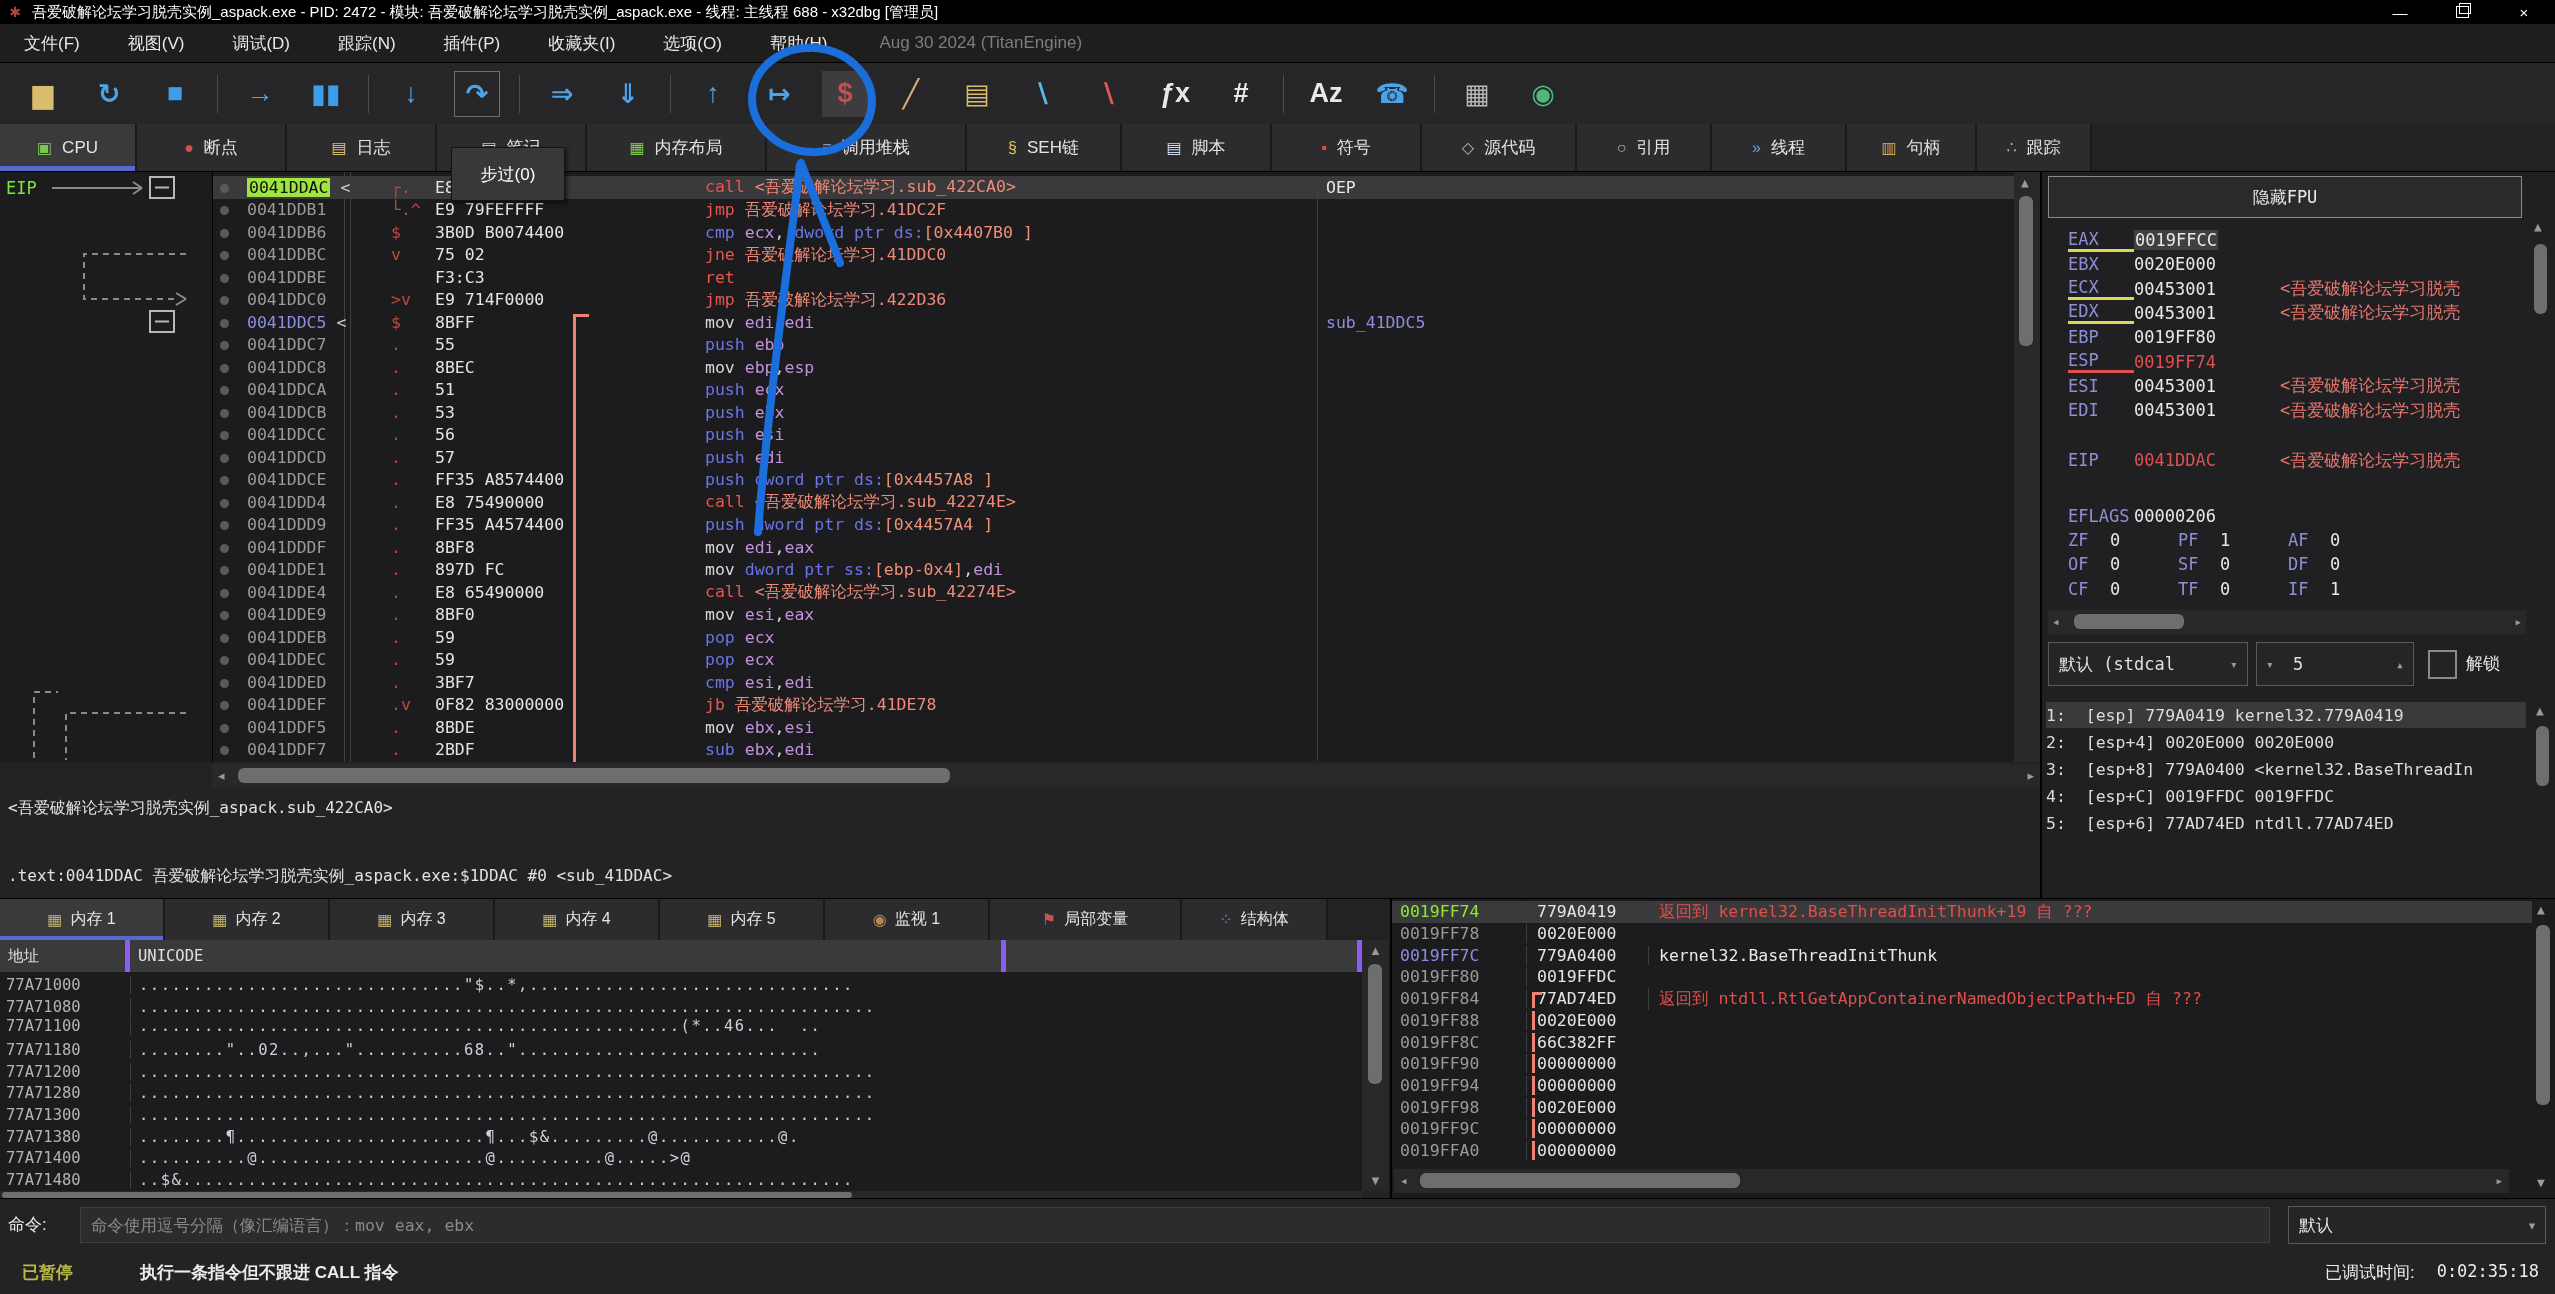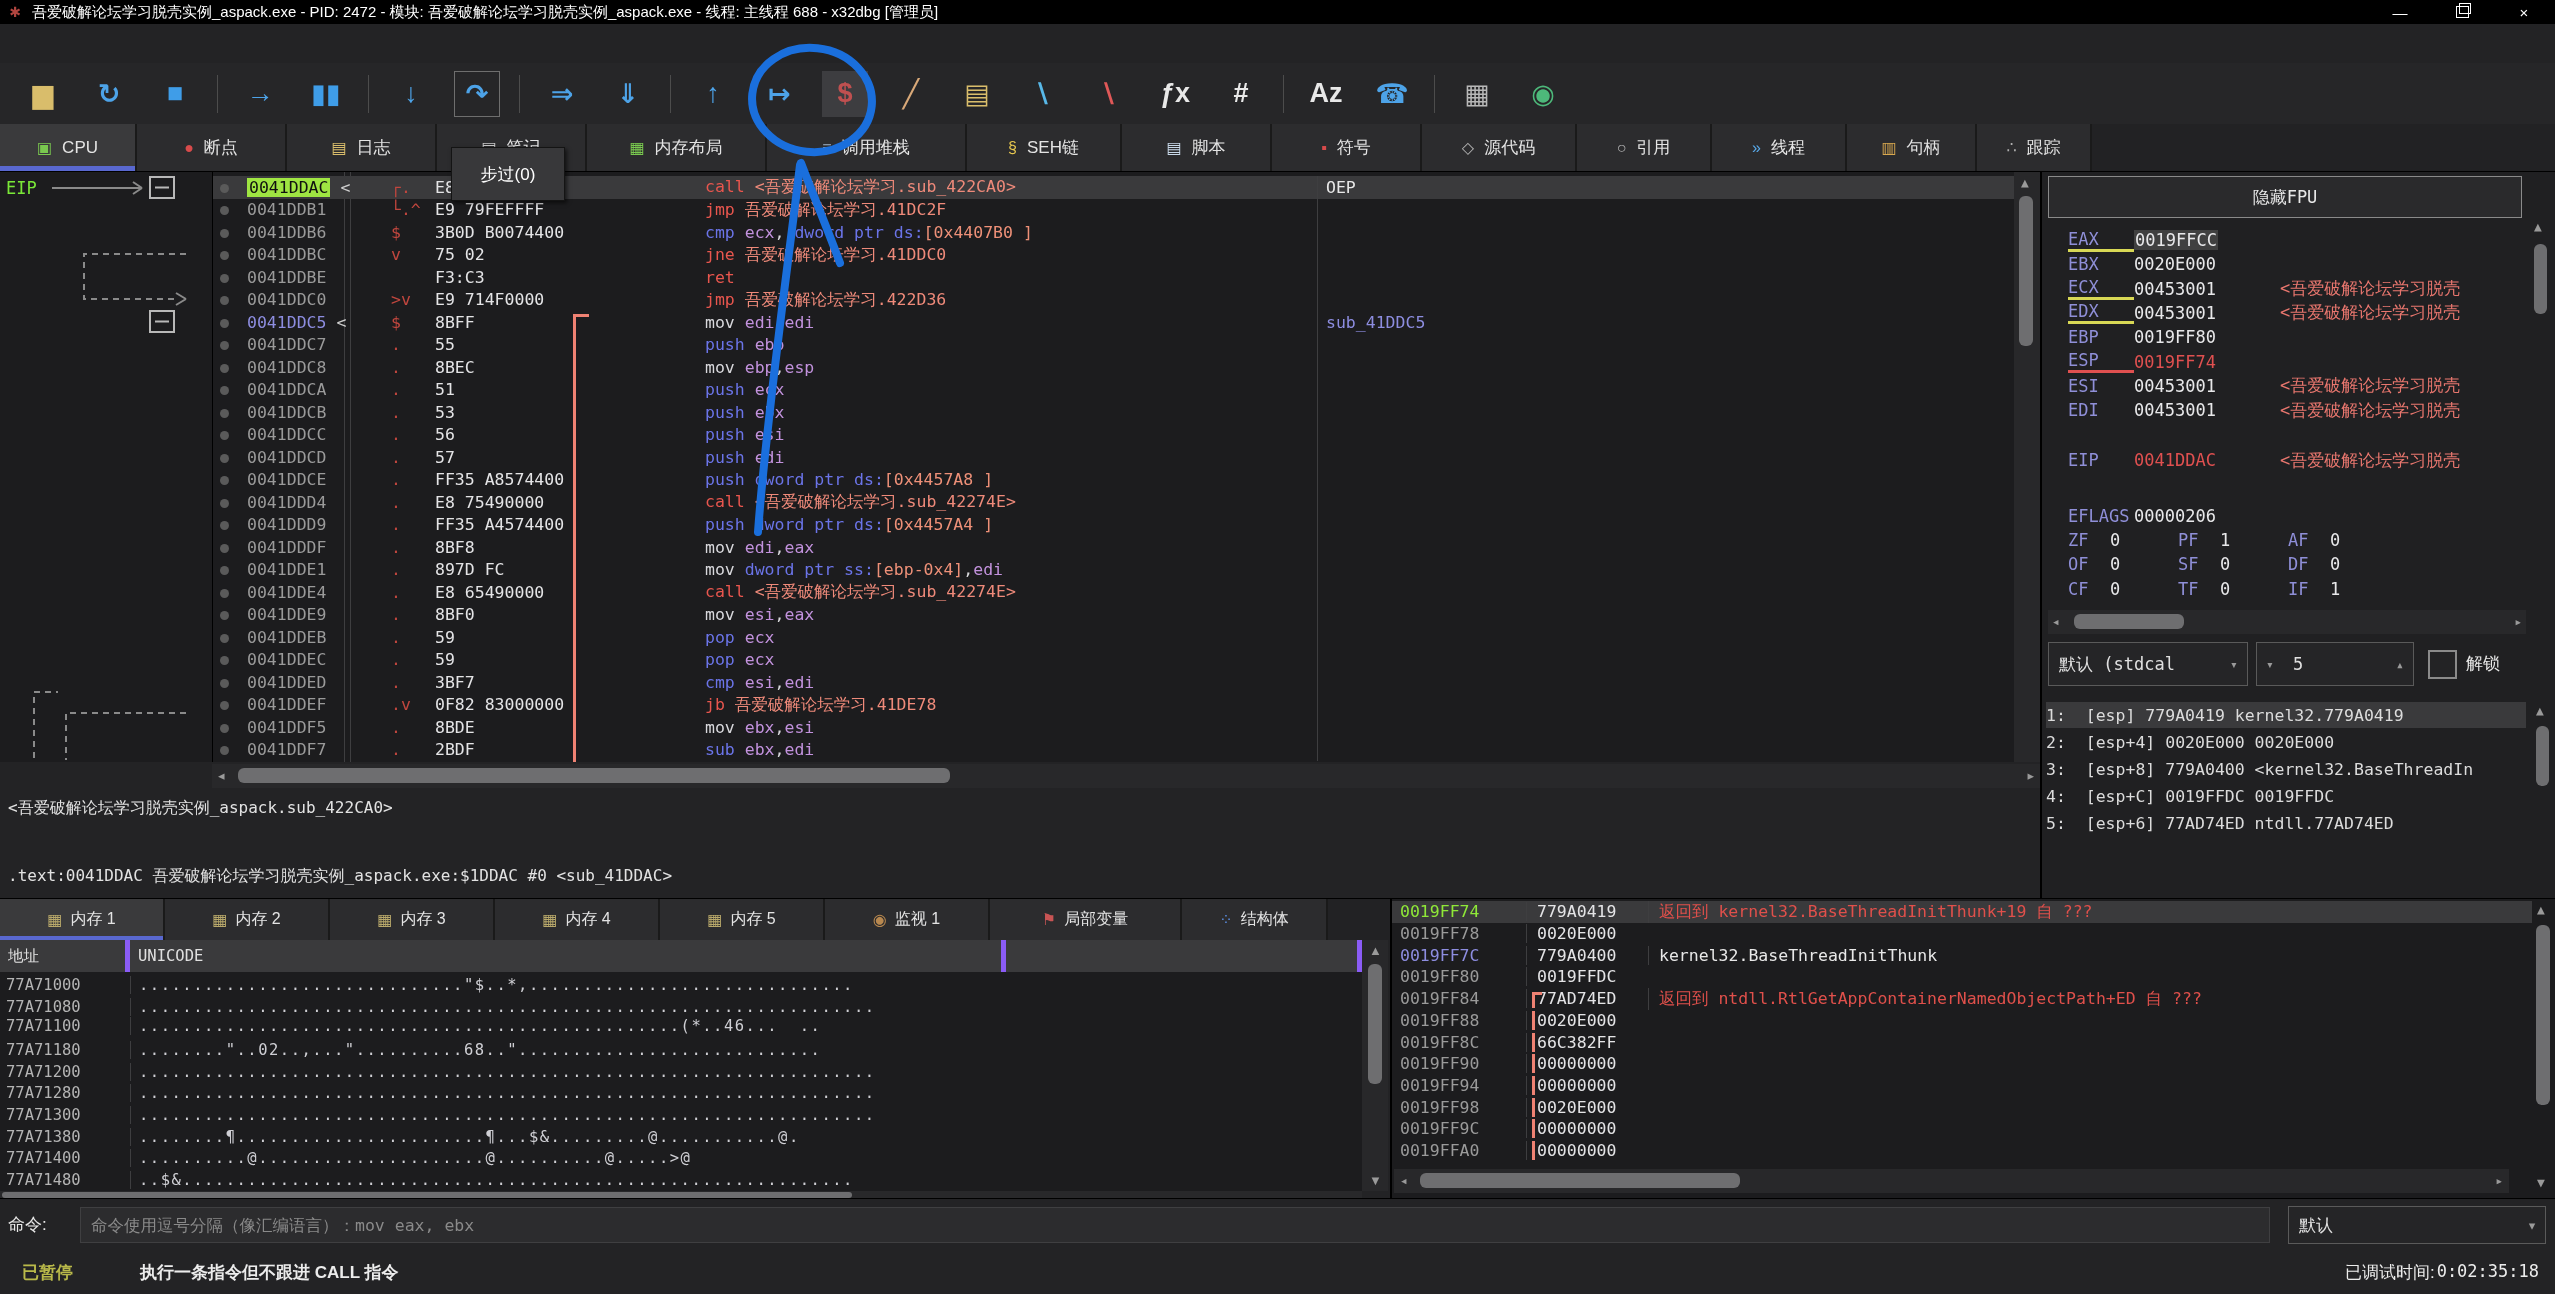--- a/index.html
+++ b/index.html
@@ -106,21 +106,21 @@
   .scmt.red{color:#e0504b;}
   
   #cmdbar{position:absolute;left:0;top:1198px;width:2555px;height:54px;background:#232325;border-top:1px solid #000;box-sizing:border-box;}
   #cmdlabel{position:absolute;left:8px;top:14px;color:#e8e8e8;}
   #cmdinput{position:absolute;left:80px;top:8px;width:2190px;height:36px;background:#2c2c2e;border:1px solid #3f3f41;
             color:#dddddd;font-size:16.5px;padding:0 10px;box-sizing:border-box;outline:none;}
   #cmdinput::placeholder{color:#8a8a8a;}
   #statusbar{position:absolute;left:0;top:1252px;width:2555px;height:42px;background:#232325;}
   #status-state{position:absolute;left:22px;top:9px;color:#b9b94a;font-weight:bold;}
   #status-msg{position:absolute;left:140px;top:9px;color:#ececec;font-weight:bold;}
-  #status-time{position:absolute;right:16px;top:9px;color:#ececec;display:flex;gap:2px;}
+  #status-time{position:absolute;right:16px;top:9px;color:#ececec;display:flex;gap:22px;}
   
   #tooltip{position:absolute;left:451px;top:147px;width:112px;height:52px;background:#38383a;border:1px solid #141414;
            display:flex;align-items:center;justify-content:center;color:#fff;font-size:17px;z-index:50;box-shadow:2px 2px 4px rgba(0,0,0,.6);}
   #annot{position:absolute;left:0;top:0;z-index:99;pointer-events:none;}
   .eiplabel{fill:#7ae838;font-family:"DejaVu Sans Mono",monospace;font-size:17px;}
 </style>
 </head>
 <body>
 
 <div id="win">
@@ -130,20 +130,33 @@
     <span>吾爱破解论坛学习脱壳实例_aspack.exe - PID: 2472 - 模块: 吾爱破解论坛学习脱壳实例_aspack.exe - 线程: 主线程 688 - x32dbg [管理员]</span>
     <div class="winbtns">
       <span class="winbtn">—</span>
       <span class="winbtn">
           <span class="restore-glyph"></span>
         </span>
       <span class="winbtn">×</span>
     </div>
   </div>
 
+  <div class="menubar">
+    <span id="menu-items" style="display:flex;height:100%">
+        <span class="menu-item">文件(F)</span>
+        <span class="menu-item">视图(V)</span>
+        <span class="menu-item">调试(D)</span>
+        <span class="menu-item">跟踪(N)</span>
+        <span class="menu-item">插件(P)</span>
+        <span class="menu-item">收藏夹(I)</span>
+        <span class="menu-item">选项(O)</span>
+        <span class="menu-item">帮助(H)</span>
+      </span>
+    <span class="build-info">Aug 30 2024 (TitanEngine)</span>
+  </div>
 
   <div class="toolbar" id="toolbar">
       <span class="tb-icon" style="color: rgb(217, 189, 107);">▆</span>
       <span class="tb-icon" style="color: rgb(77, 163, 232);">↻</span>
       <span class="tb-icon" style="color: rgb(63, 157, 232);">■</span>
       <div class="tb-sep"></div>
       <span class="tb-icon" style="color: rgb(77, 163, 232);">→</span>
       <span class="tb-icon" style="color: rgb(63, 157, 232);">▮▮</span>
       <div class="tb-sep"></div>
       <span class="tb-icon" style="color: rgb(77, 163, 232);">↓</span>

